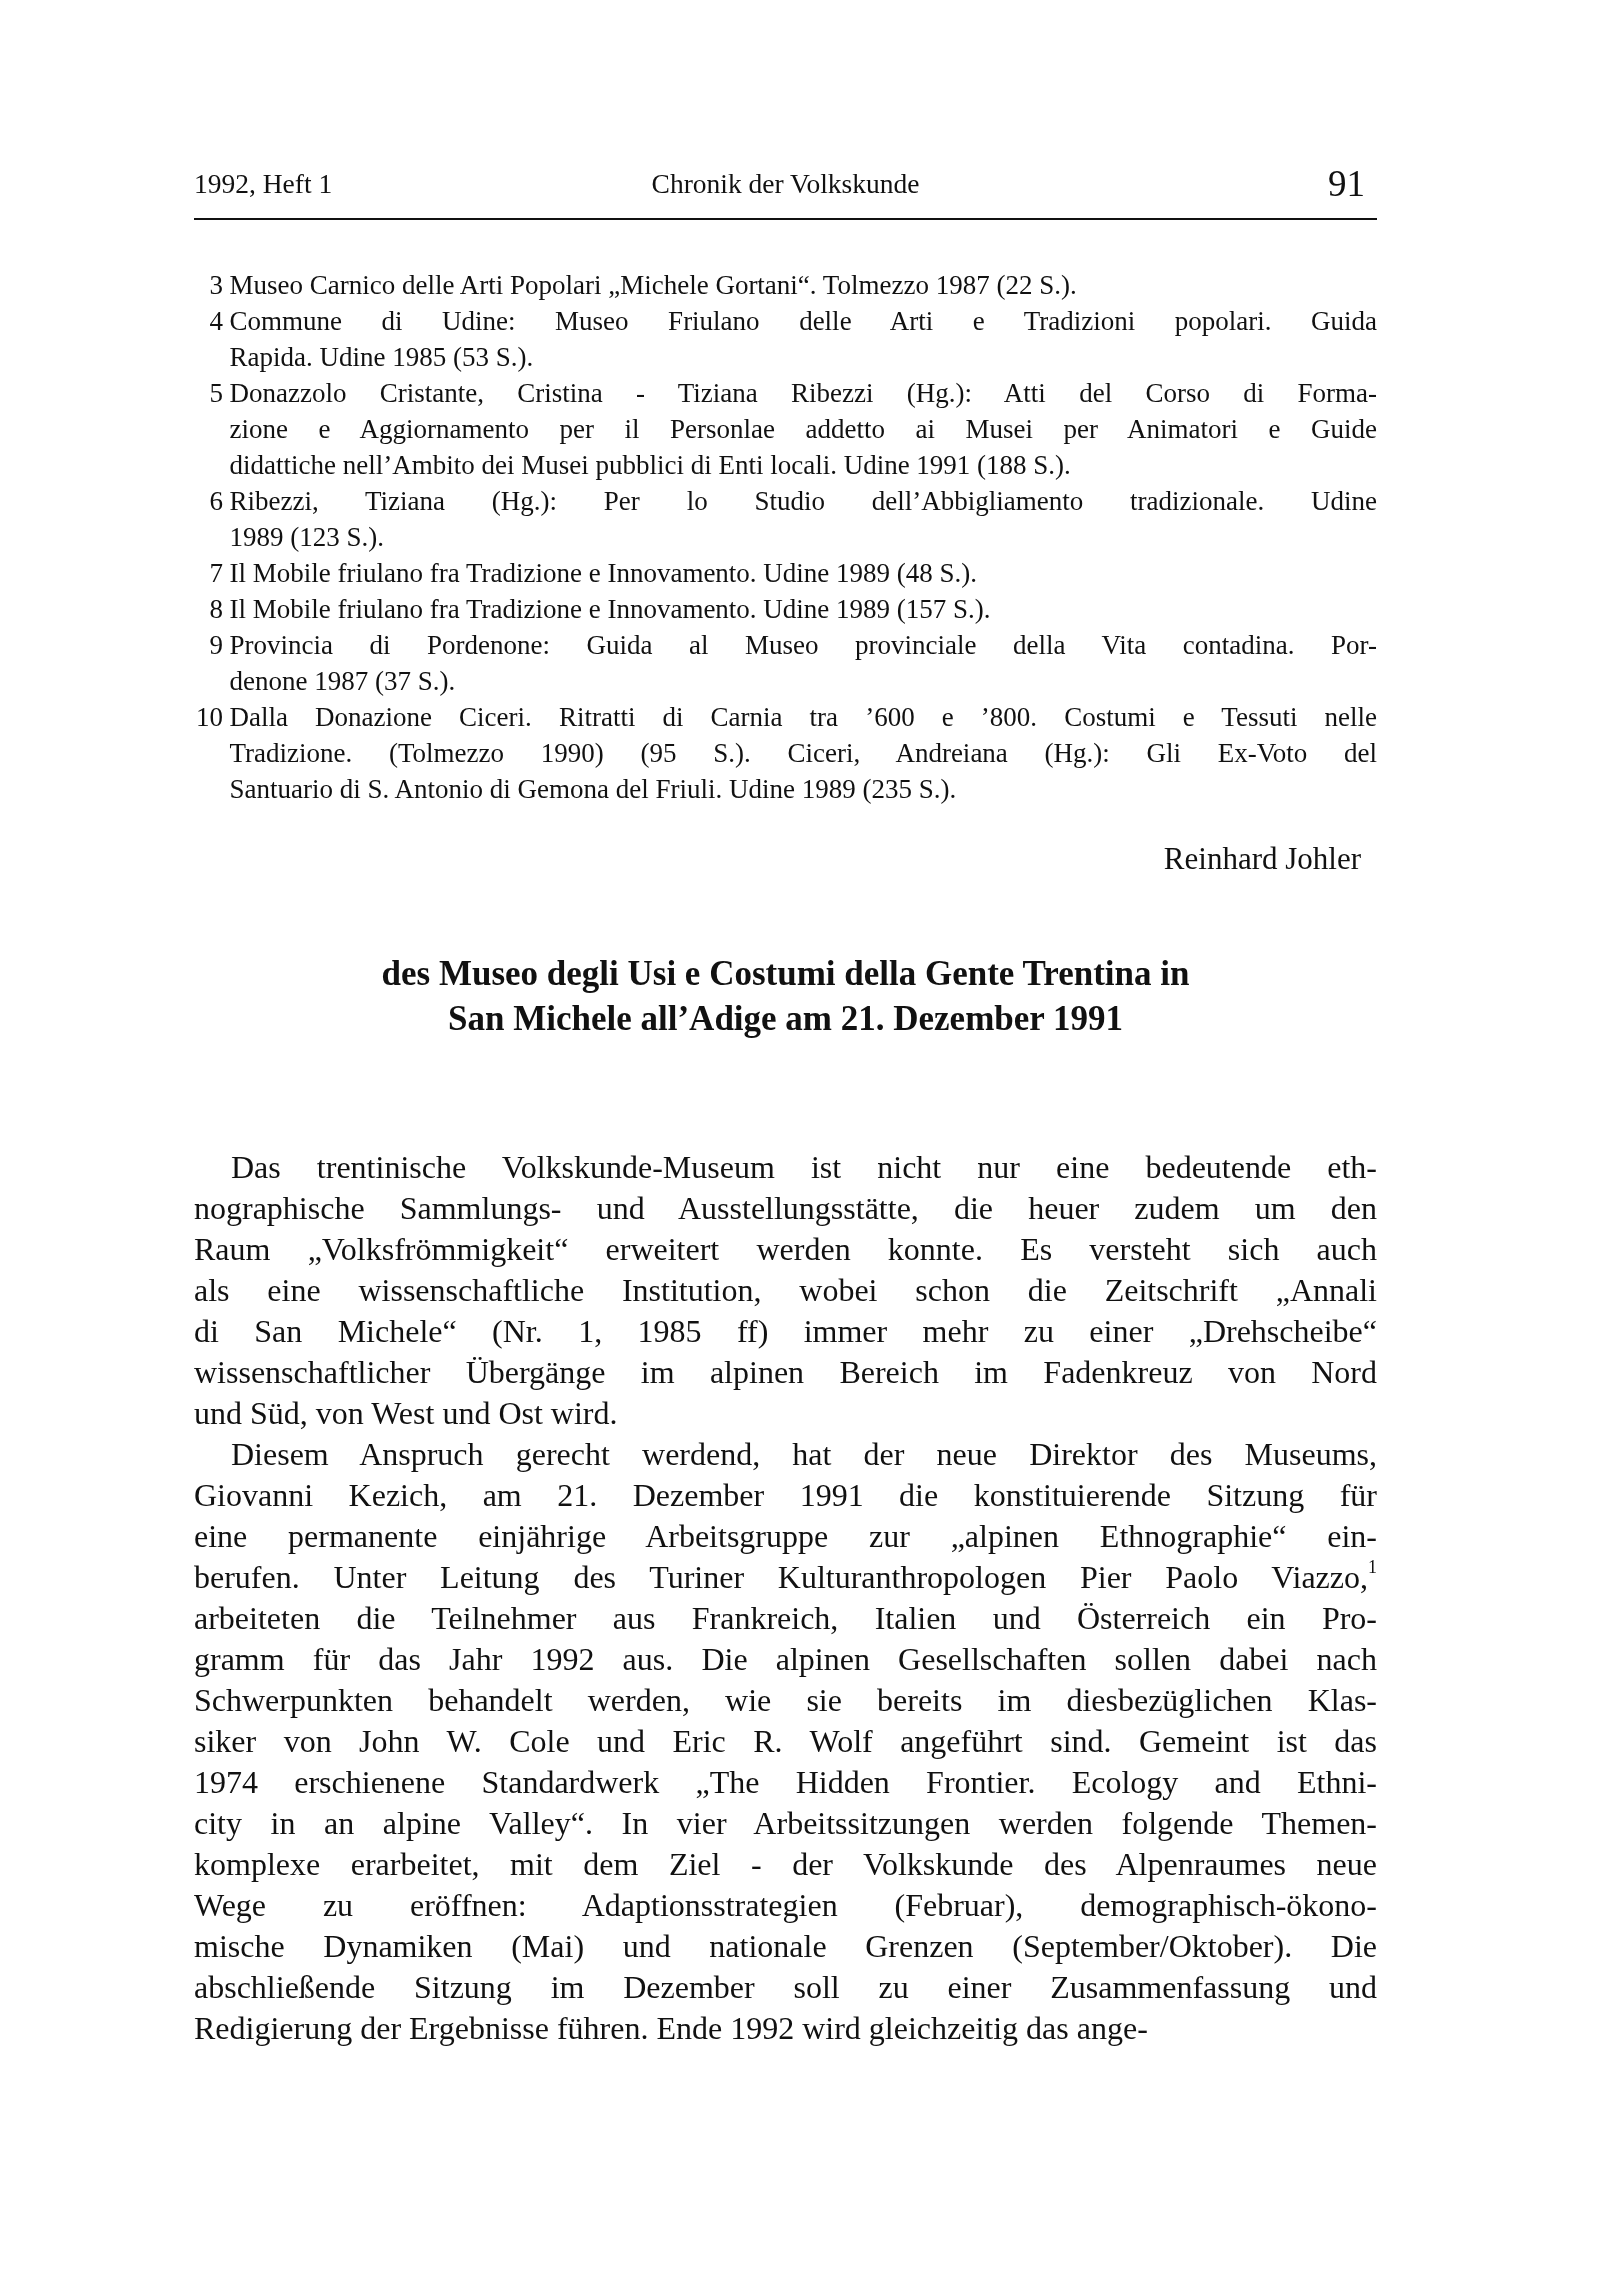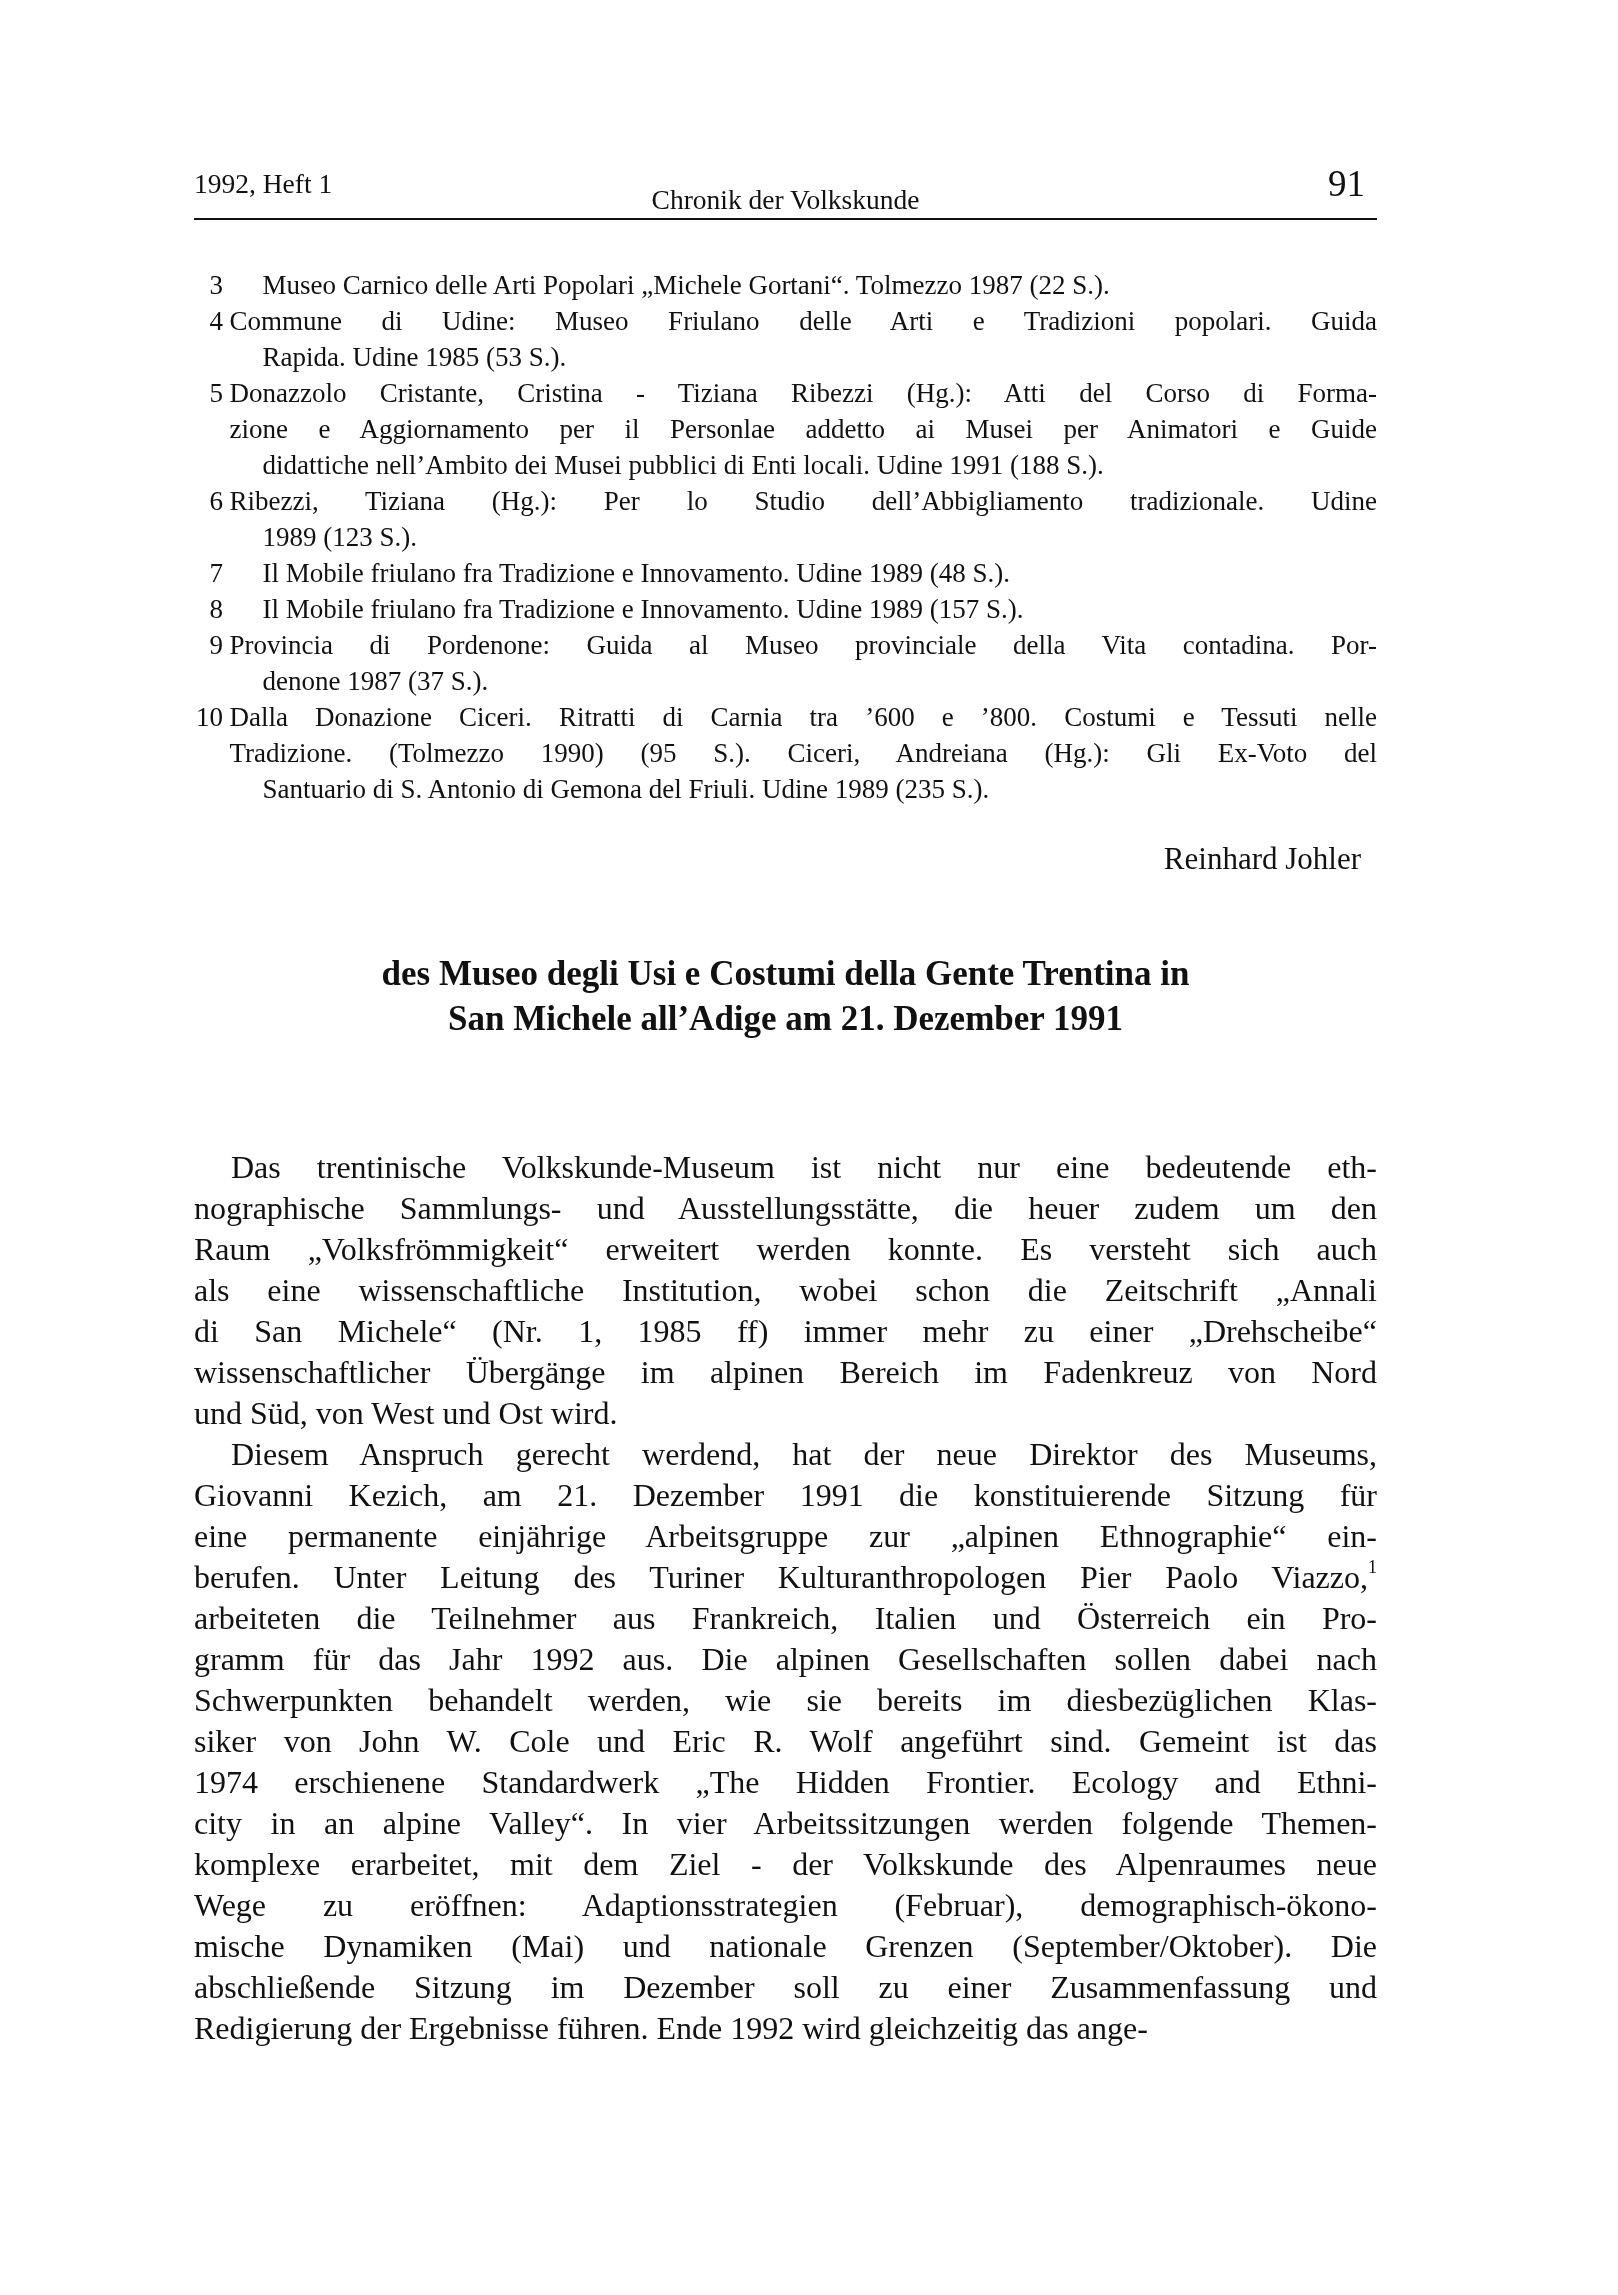--- a/index.html
+++ b/index.html
@@ -1,28 +1,28 @@
 <!DOCTYPE html>
 <html style="font-size:13px"><head>
   <meta charset="utf-8">
   <style>
     html, body { margin: 0; padding: 0; background: #ffffff; }
     body { width: 1618px; height: 2295px; position: relative; overflow: hidden; color: #111; font-family: "Liberation Serif", "DejaVu Serif", serif; }
     .page { position: absolute; left: 194px; top: 0; width: 1183px; }
     .header { position: absolute; top: 168px; left: 0; width: 1183px; height: 40px; font-size: 27.5px; }
     .header .left { position: absolute; left: 0; top: 0; }
-    .header .center { position: absolute; left: 0; right: 0; text-align: center; top: 16px; }
+    .header .center { position: absolute; left: 0; right: 0; text-align: center; top: 0; }
     .header .right { position: absolute; right: 12px; top: -6.5px; font-size: 37px; }
     .rule { position: absolute; top: 218px; left: 0; width: 1183px; height: 2.4px; background: #111; }
     .notes { position: absolute; top: 267px; left: 0; width: 1183px; font-size: 27px; line-height: 36px; }
     .note { display: flex; }
     .note .num { width: 29px; flex: 0 0 29px; text-align: right; padding-right: 6.5px; }
     .note .text { flex: 1; }
     .note .line { display: block; white-space: nowrap; text-align: justify; text-align-last: justify; }
-    .note .line.last { text-align-last: left; margin-left: 33px; }
+    .note .line.last { text-align-last: left; }
     .author { position: absolute; top: 841px; right: 16px; font-size: 31px; }
     .title { position: absolute; top: 951px; left: 0; width: 1183px; text-align: center; font-weight: bold; font-size: 35px; line-height: 45px; }
     .body { position: absolute; top: 1147px; left: 0; width: 1183px; font-size: 32px; line-height: 41px; }
     .body .line { display: block; white-space: nowrap; text-align: justify; text-align-last: justify; }
     .body .line.last { text-align-last: left; }
     .body .line.indent { padding-left: 37px; }
     sup { font-size: 18px; line-height: 0; position: relative; top: -3.2px; }
   </style>
 </head>
 <body>

